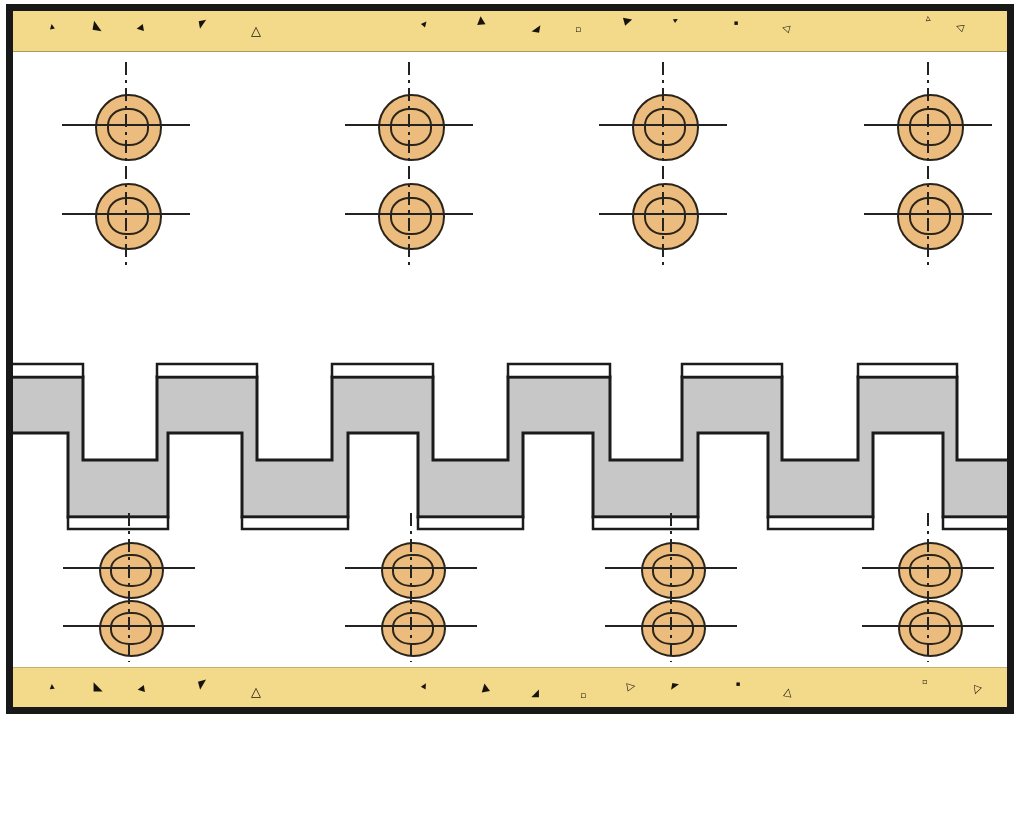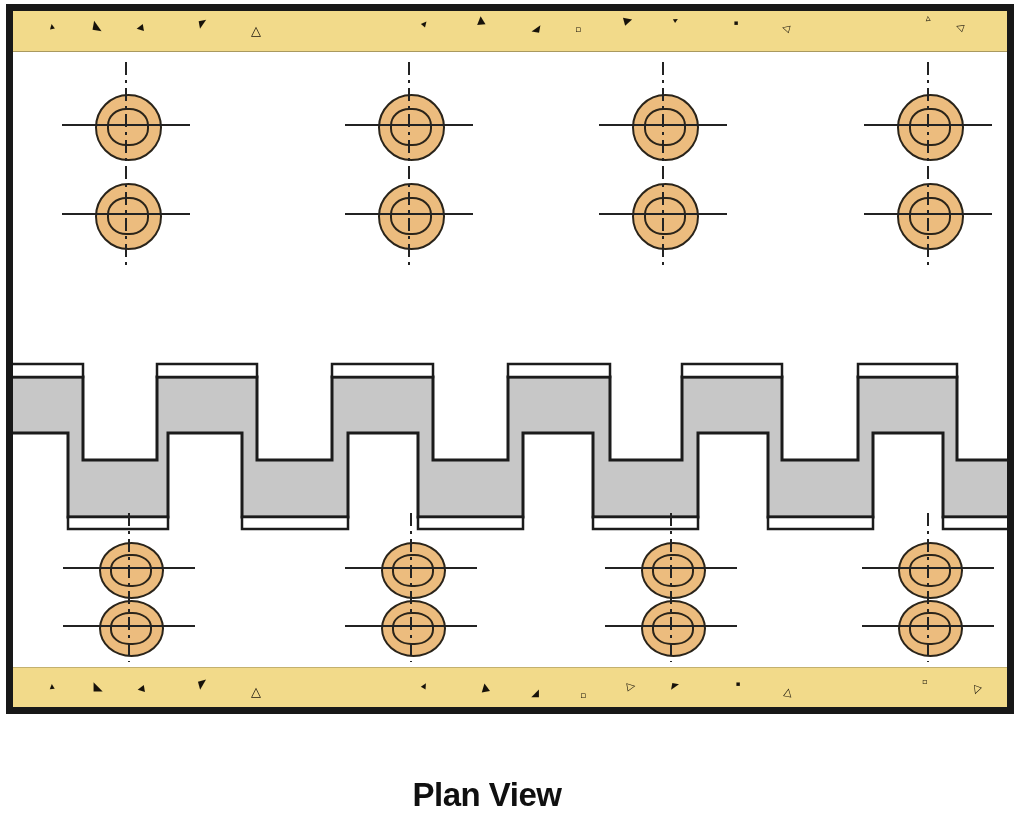--- a/index.html
+++ b/index.html
@@ -195,14 +195,13 @@
       </div>
       <div class="pile">
         <div class="pile-outer" style="width: 61px; height: 53px; left: 897.5px; top: 599.5px;"></div>
         <div class="pile-inner" style="width: 38px; height: 29px; left: 909px; top: 611.5px;"></div>
         <div class="hline" style="width: 132px; left: 862px; top: 624.75px;"></div>
       </div>
     </div>
 
   <div class="frame"></div>
 
-  <div id="caption">Plan View</div>
 </div>
 
 </body></html>

